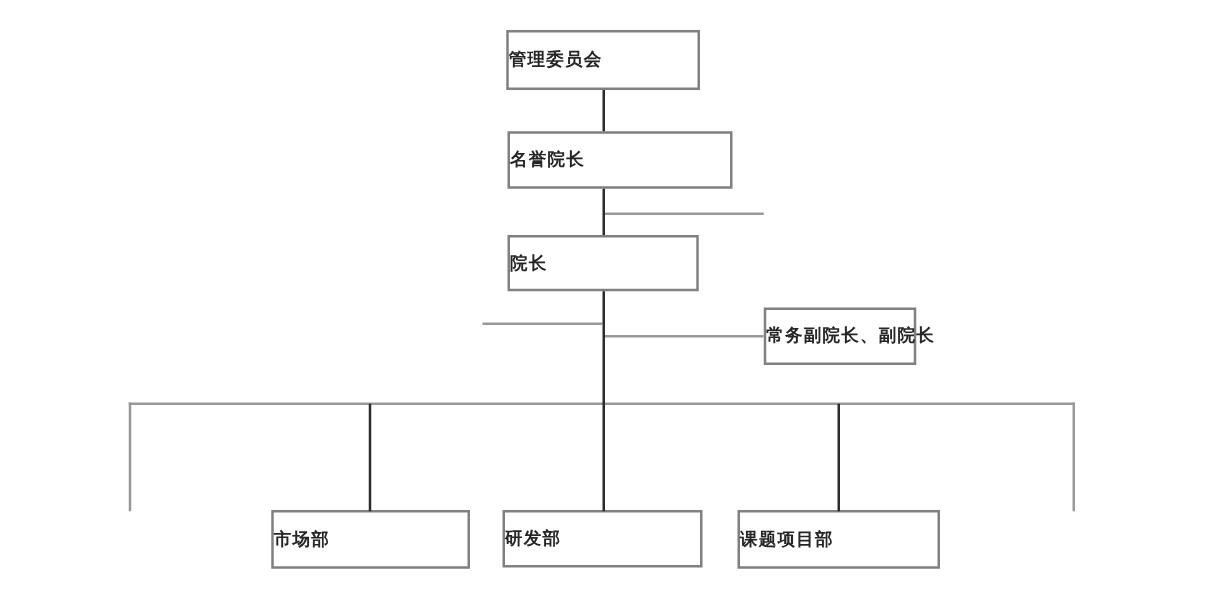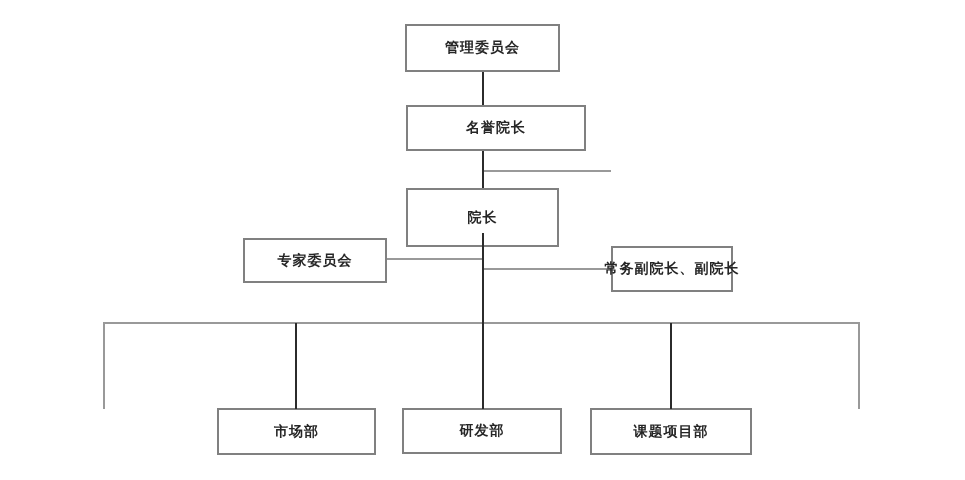--- a/index.html
+++ b/index.html
@@ -15,21 +15,20 @@
     font-family: "DejaVu Sans", "Liberation Sans", sans-serif;
     overflow: hidden;
   }
   .node {
     position: absolute;
     box-sizing: border-box;
     background: var(--box-fill, #ffffff);
     border: 2px solid var(--box-border, #808080);
     display: flex;
     align-items: center;
-    justify-content: center;
     z-index: 2;
   }
   .node-label {
     font-size: 14px;
     font-weight: bold;
     color: var(--text, #262626);
     letter-spacing: 1px;
     white-space: nowrap;
   }
   .line {
@@ -64,27 +63,24 @@
 
   <div class="node" style="left:405px;top:24px;width:155px;height:48px">
     <span class="node-label">管理委员会</span>
   </div>
 
   <div class="node" style="left:406px;top:105px;width:180px;height:46px">
     <span class="node-label">名誉院长</span>
   </div>
 
 
-  <div class="node" style="left:406px;top:188px;width:153px;height:59px">
+  <div class="node" style="left:406px;top:188px;width:153px;height:45px">
     <span class="node-label">院长</span>
   </div>
 
-  <div class="node" style="left:243px;top:238px;width:144px;height:45px">
-    <span class="node-label">专家委员会</span>
-  </div>
 
   <div class="node" style="left:611px;top:246px;width:122px;height:46px">
     <span class="node-label">常务副院长、副院长</span>
   </div>
 
 
   <div class="node" style="left:217px;top:408px;width:159px;height:47px">
     <span class="node-label">市场部</span>
   </div>
 

